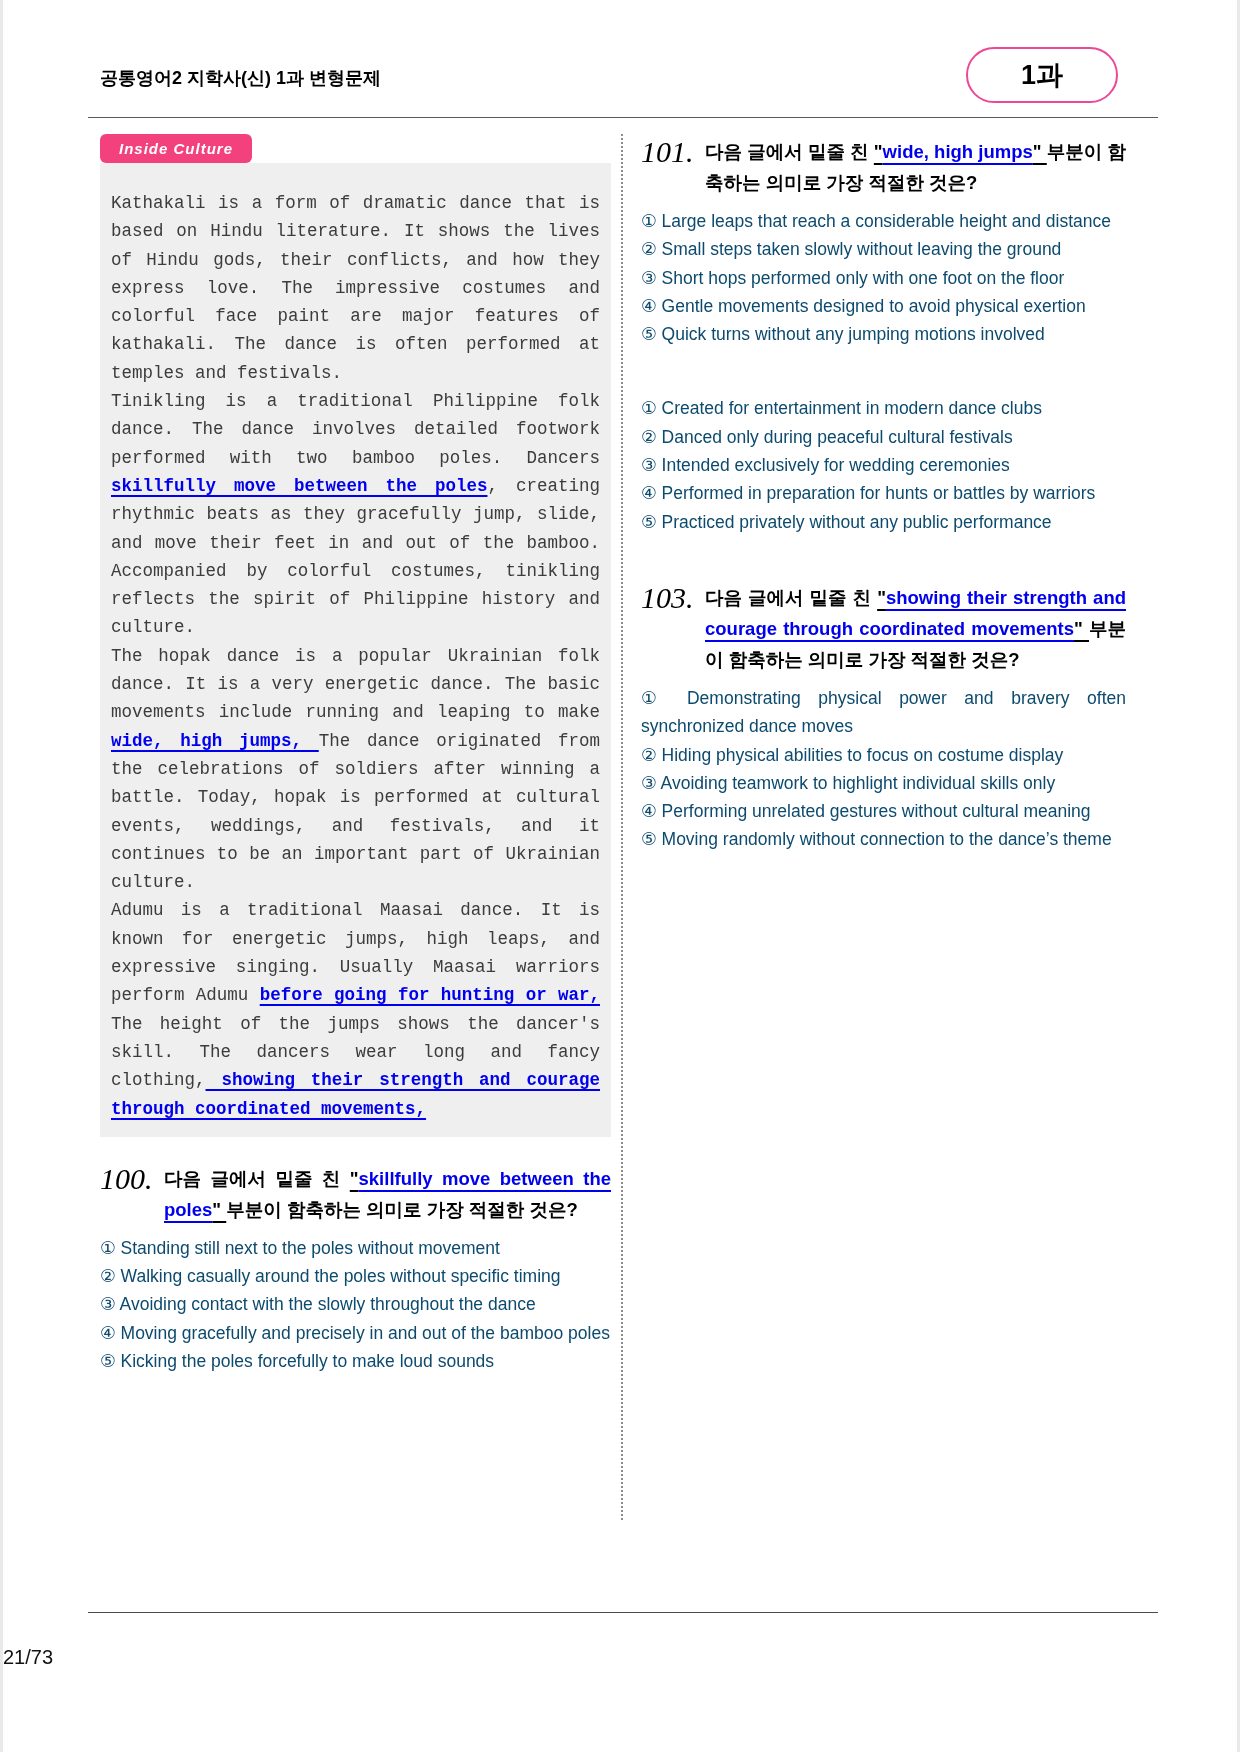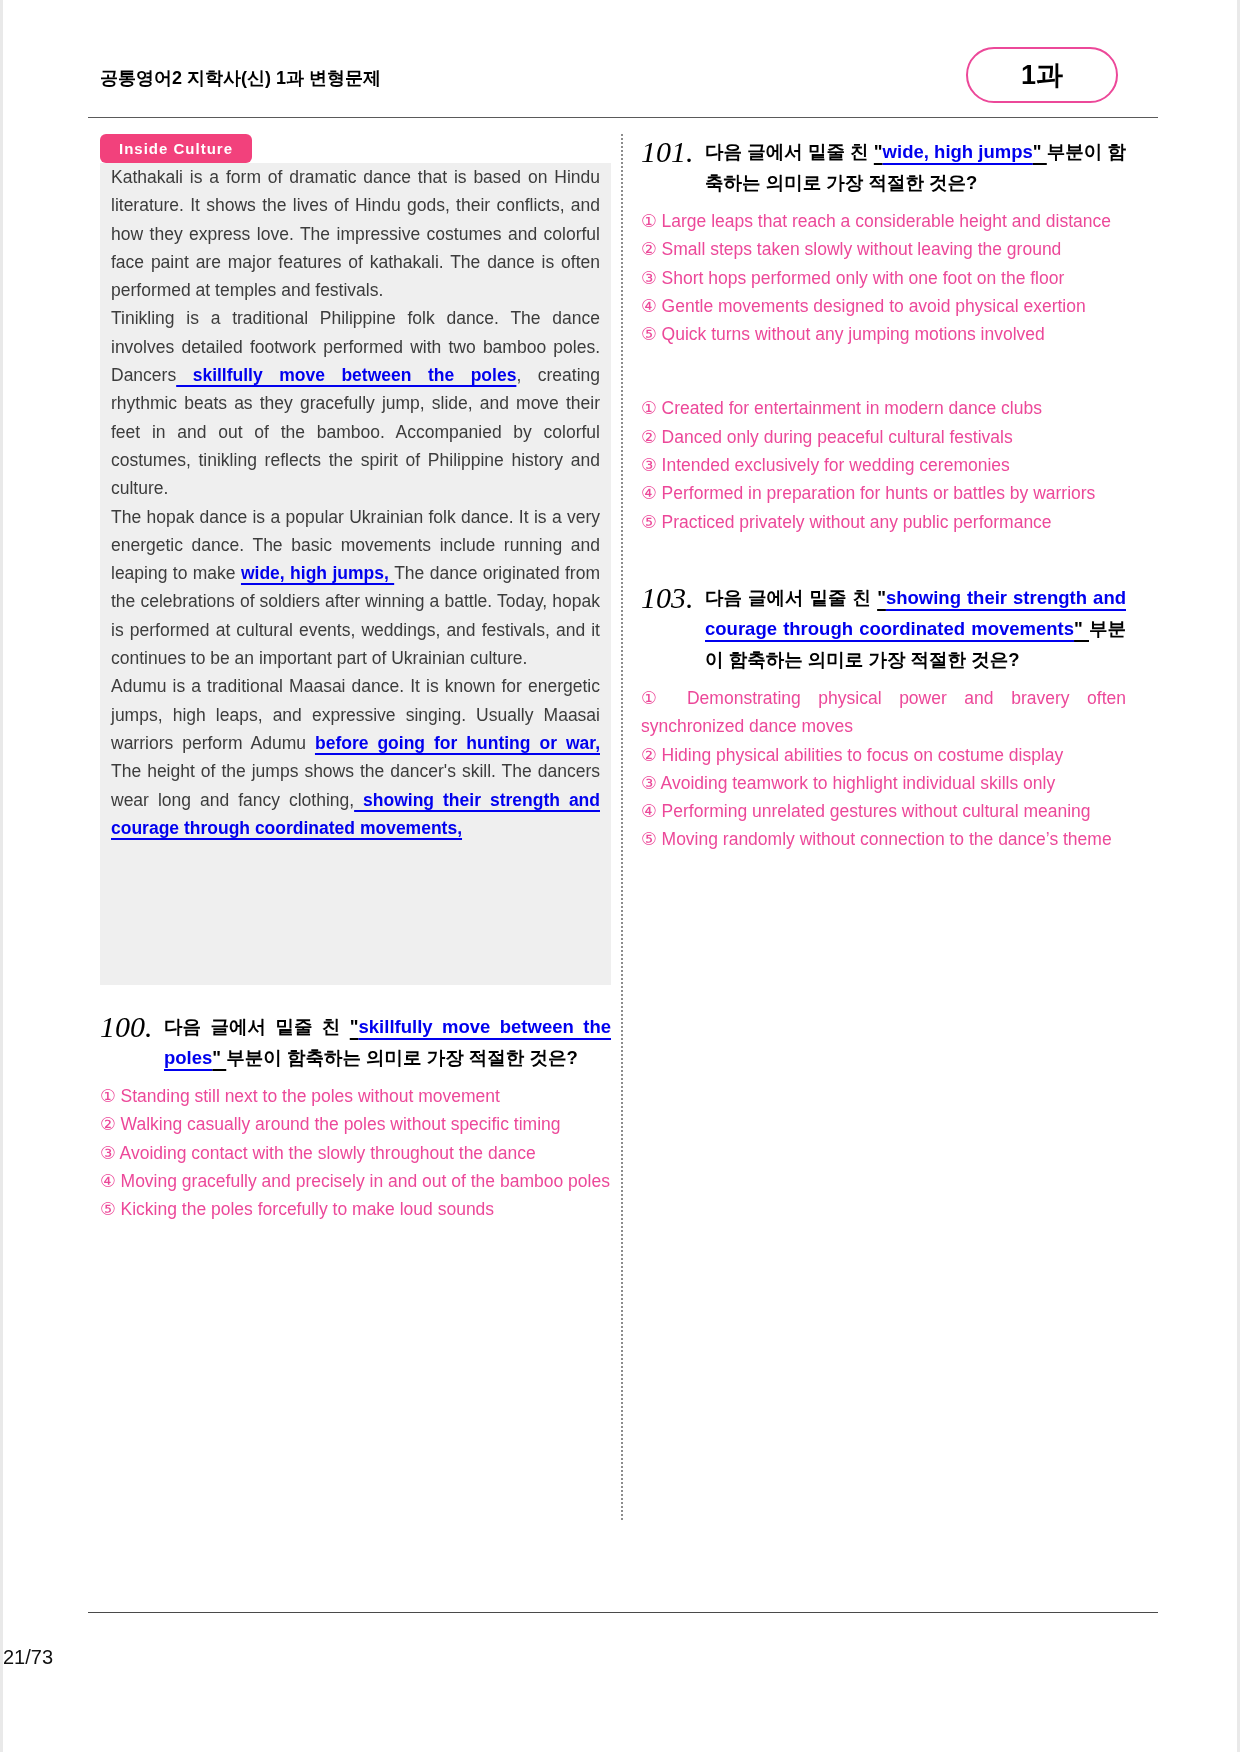--- a/index.html
+++ b/index.html
@@ -36,24 +36,24 @@
     width:0; height:1386px; margin-left:10px; flex:0 0 auto;
     border-left:2px dotted #8c8c8c;
   }
   .col-right { width:485px; flex:0 0 485px; margin-left:18px; }
 
   
   .badge-pink {
     width:152px; height:29px; border-radius:6px;
     background:var(--pink,#f2417c); color:#fff;
     font-size:15px; font-weight:700; letter-spacing:1px;
-    display:flex; align-items:center; justify-content:center;
+    display:flex; align-items:center; justify-content:center;font-style:italic;
   }
   .passage-box {
-    background:#efefef; padding:0 11px 14px; min-height:822px;
+    background:#efefef; padding:26px 11px 14px; min-height:822px;font-family:Liberation Mono, monospace;
   }
   .para {
     font-size:17.5px; line-height:28.3px; text-align:justify; color:#3c3c3c;
   }
   .seg-b {
     color:var(--blue,#0000ee); font-weight:700;
     text-decoration:underline; text-underline-offset:4px;
     text-decoration-thickness:1.5px;
   }
 
@@ -73,21 +73,21 @@
   .q-prompt .seg-q {
     color:#000; text-decoration:underline; text-underline-offset:5px;
     text-decoration-thickness:1.5px;
   }
   .q-prompt .seg-b {
     color:var(--blue,#0000ee); text-decoration:underline;
     text-underline-offset:5px; text-decoration-thickness:1.5px;
   }
   .q-options { margin-top:9px; }
   .opt {
-    font-size:17.5px; line-height:28.3px; color:#ec4899; text-align:justify;
+    font-size:17.5px; line-height:28.3px; color:#0c4a6e; text-align:justify;
   }
 
   
   .footer-rule {
     position:absolute; left:85px; top:1612px; width:1070px; height:0;
     border-top:1px solid #4a4a4a;
   }
   .page-number {
     position:absolute; left:0; top:1646px; width:100%;
     text-align:left; font-size:20px; color:#111;

